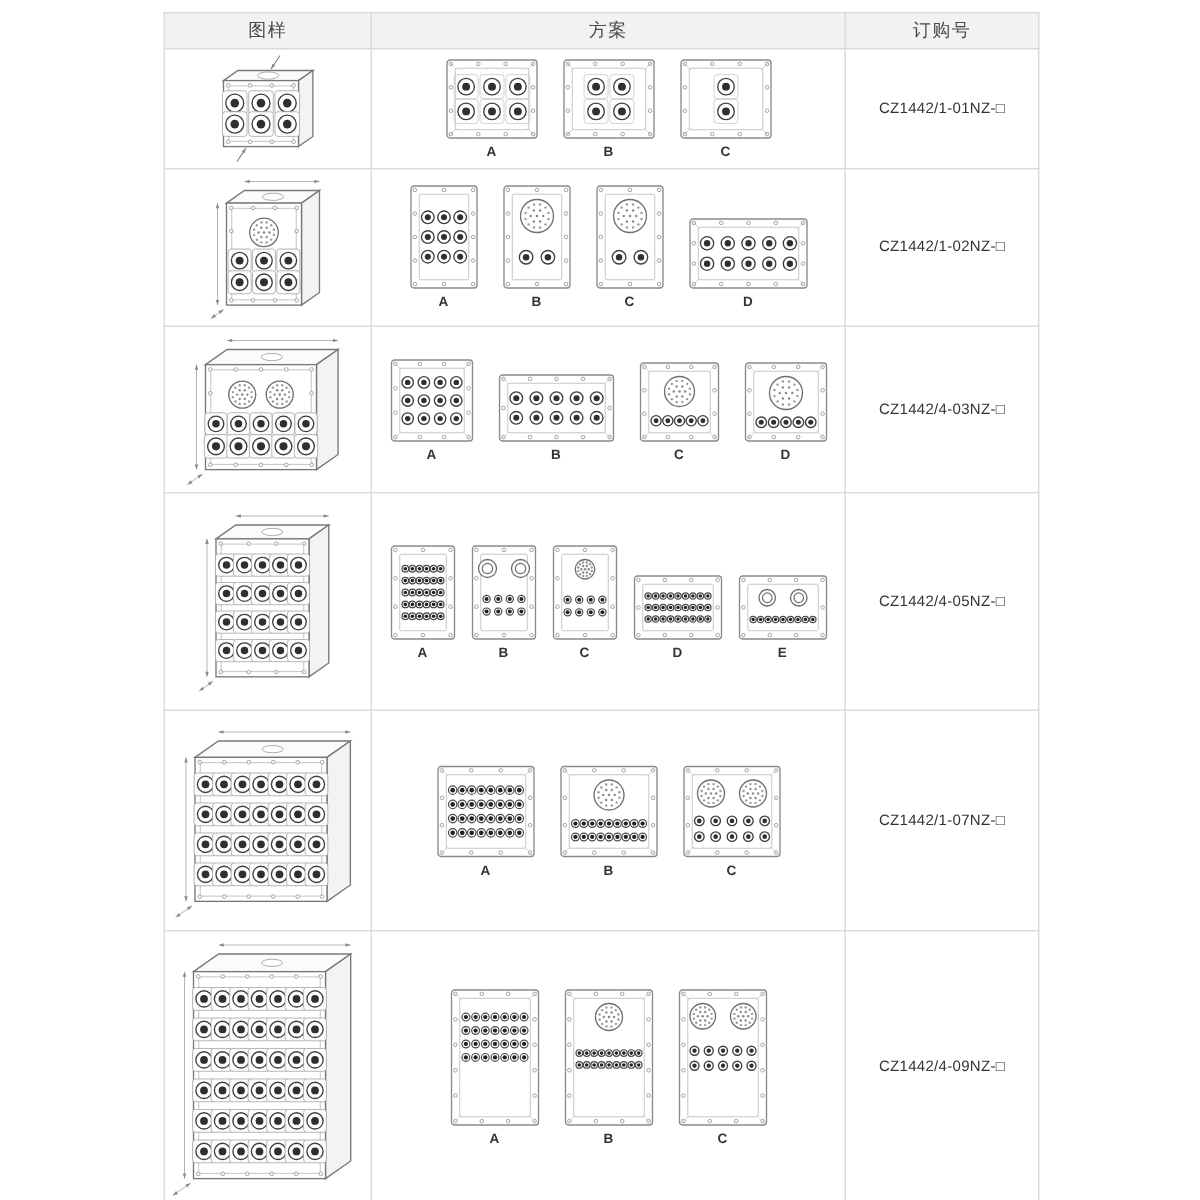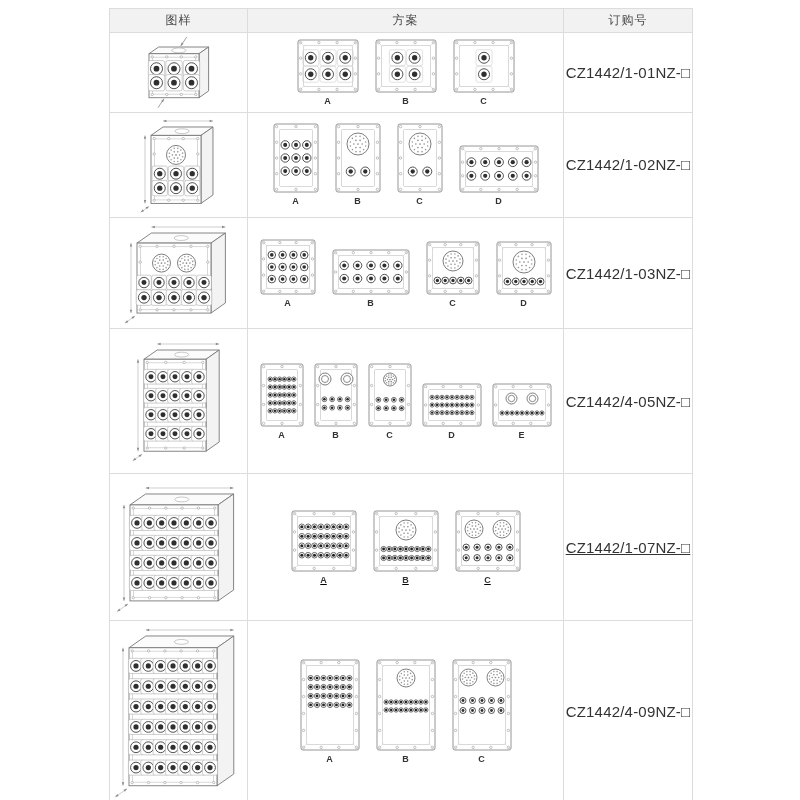--- a/index.html
+++ b/index.html
@@ -7,26 +7,26 @@
         font-family:"Liberation Sans","DejaVu Sans",sans-serif;}
   table.catalog{position:absolute;left:109px;top:8px;width:583px;border-collapse:collapse;table-layout:fixed;}
   col.c1{width:138px;} col.c2{width:316px;} col.c3{width:129px;}
   th,td{border:1px solid #dcdcdc;padding:0;}
   thead th{background:#f2f2f2;height:23px;font-size:12px;font-weight:400;color:#4a4a4a;letter-spacing:1px;}
   td.drawing{text-align:center;vertical-align:middle;}
   td.scheme{vertical-align:middle;}
   .panel-row{display:flex;justify-content:center;align-items:flex-end;}
   .panel{display:flex;flex-direction:column;align-items:center;}
   .panel-label{font-size:9px;font-weight:700;color:#333;margin-top:4px;line-height:1;}
-  td.order{text-align:center;font-size:15px;color:#333;letter-spacing:.2px;}
+  td.order{text-align:center;font-size:10px;color:#333;letter-spacing:.2px;}
   tbody tr:nth-child(1) td{height:78px;}
   tbody tr:nth-child(2) td{height:100px;text-align:center;}
   tbody tr:nth-child(3) td{height:110px;}
   tbody tr:nth-child(4) td{height:144px;}
-  tbody tr:nth-child(5) td{height:146px;text-decoration:underline;}
+  tbody tr:nth-child(5) td{height:146px;}
   tbody tr:nth-child(6) td{height:180px;}
   tbody tr:last-child td{border-bottom:2px solid #969696;}
   svg{display:block;}
 </style>
 </head>
 <body>
 
 <div class="page">
   <table class="catalog">
     <colgroup>
@@ -738,21 +738,21 @@
                   <circle cx="28" cy="40.5" r="1.68" fill="#2f2f2f"></circle>
                   <circle cx="36.25" cy="40.5" r="3.5" fill="#fff" stroke="#3f3f3f" stroke-width="0.9"></circle>
                   <circle cx="36.25" cy="40.5" r="1.68" fill="#2f2f2f"></circle>
                   <circle cx="44.5" cy="40.5" r="3.5" fill="#fff" stroke="#3f3f3f" stroke-width="0.9"></circle>
                   <circle cx="44.5" cy="40.5" r="1.68" fill="#2f2f2f"></circle>
                 </svg>
                 <div class="panel-label">D</div>
               </div>
             </div>
           </td>
-          <td class="order">CZ1442/1-03NZ-□</td>
+          <td class="order">CZ1442/4-03NZ-□</td>
         </tr>
         <tr>
           <td class="drawing">
             <svg width="101.2" height="129.24" viewBox="0 0 101.2 129.24" style="margin: 0px auto;">
               <polygon points="16,23.240000000000002 29.2,14.000000000000002 91.2,14.000000000000002 78,23.240000000000002" fill="#fbfbfb" stroke="#787878" stroke-width="0.9"></polygon>
               <polygon points="78,23.240000000000002 91.2,14.000000000000002 91.2,106 78,115.24000000000001" fill="#f3f3f3" stroke="#787878" stroke-width="0.9"></polygon>
               <rect x="16" y="23.240000000000002" width="62" height="92" fill="#fff" stroke="#787878" stroke-width="0.9"></rect>
               <ellipse cx="53.6" cy="18.62" rx="7" ry="2.4" fill="#fff" stroke="#a5a5a5" stroke-width="0.6"></ellipse>
               <rect x="19.5" y="26.740000000000002" width="55" height="85" rx="1" fill="none" stroke="#b0b0b0" stroke-width="0.5"></rect>
               <circle cx="19.2" cy="26.44" r="1.2" fill="#fff" stroke="#9a9a9a" stroke-width="0.6"></circle>

